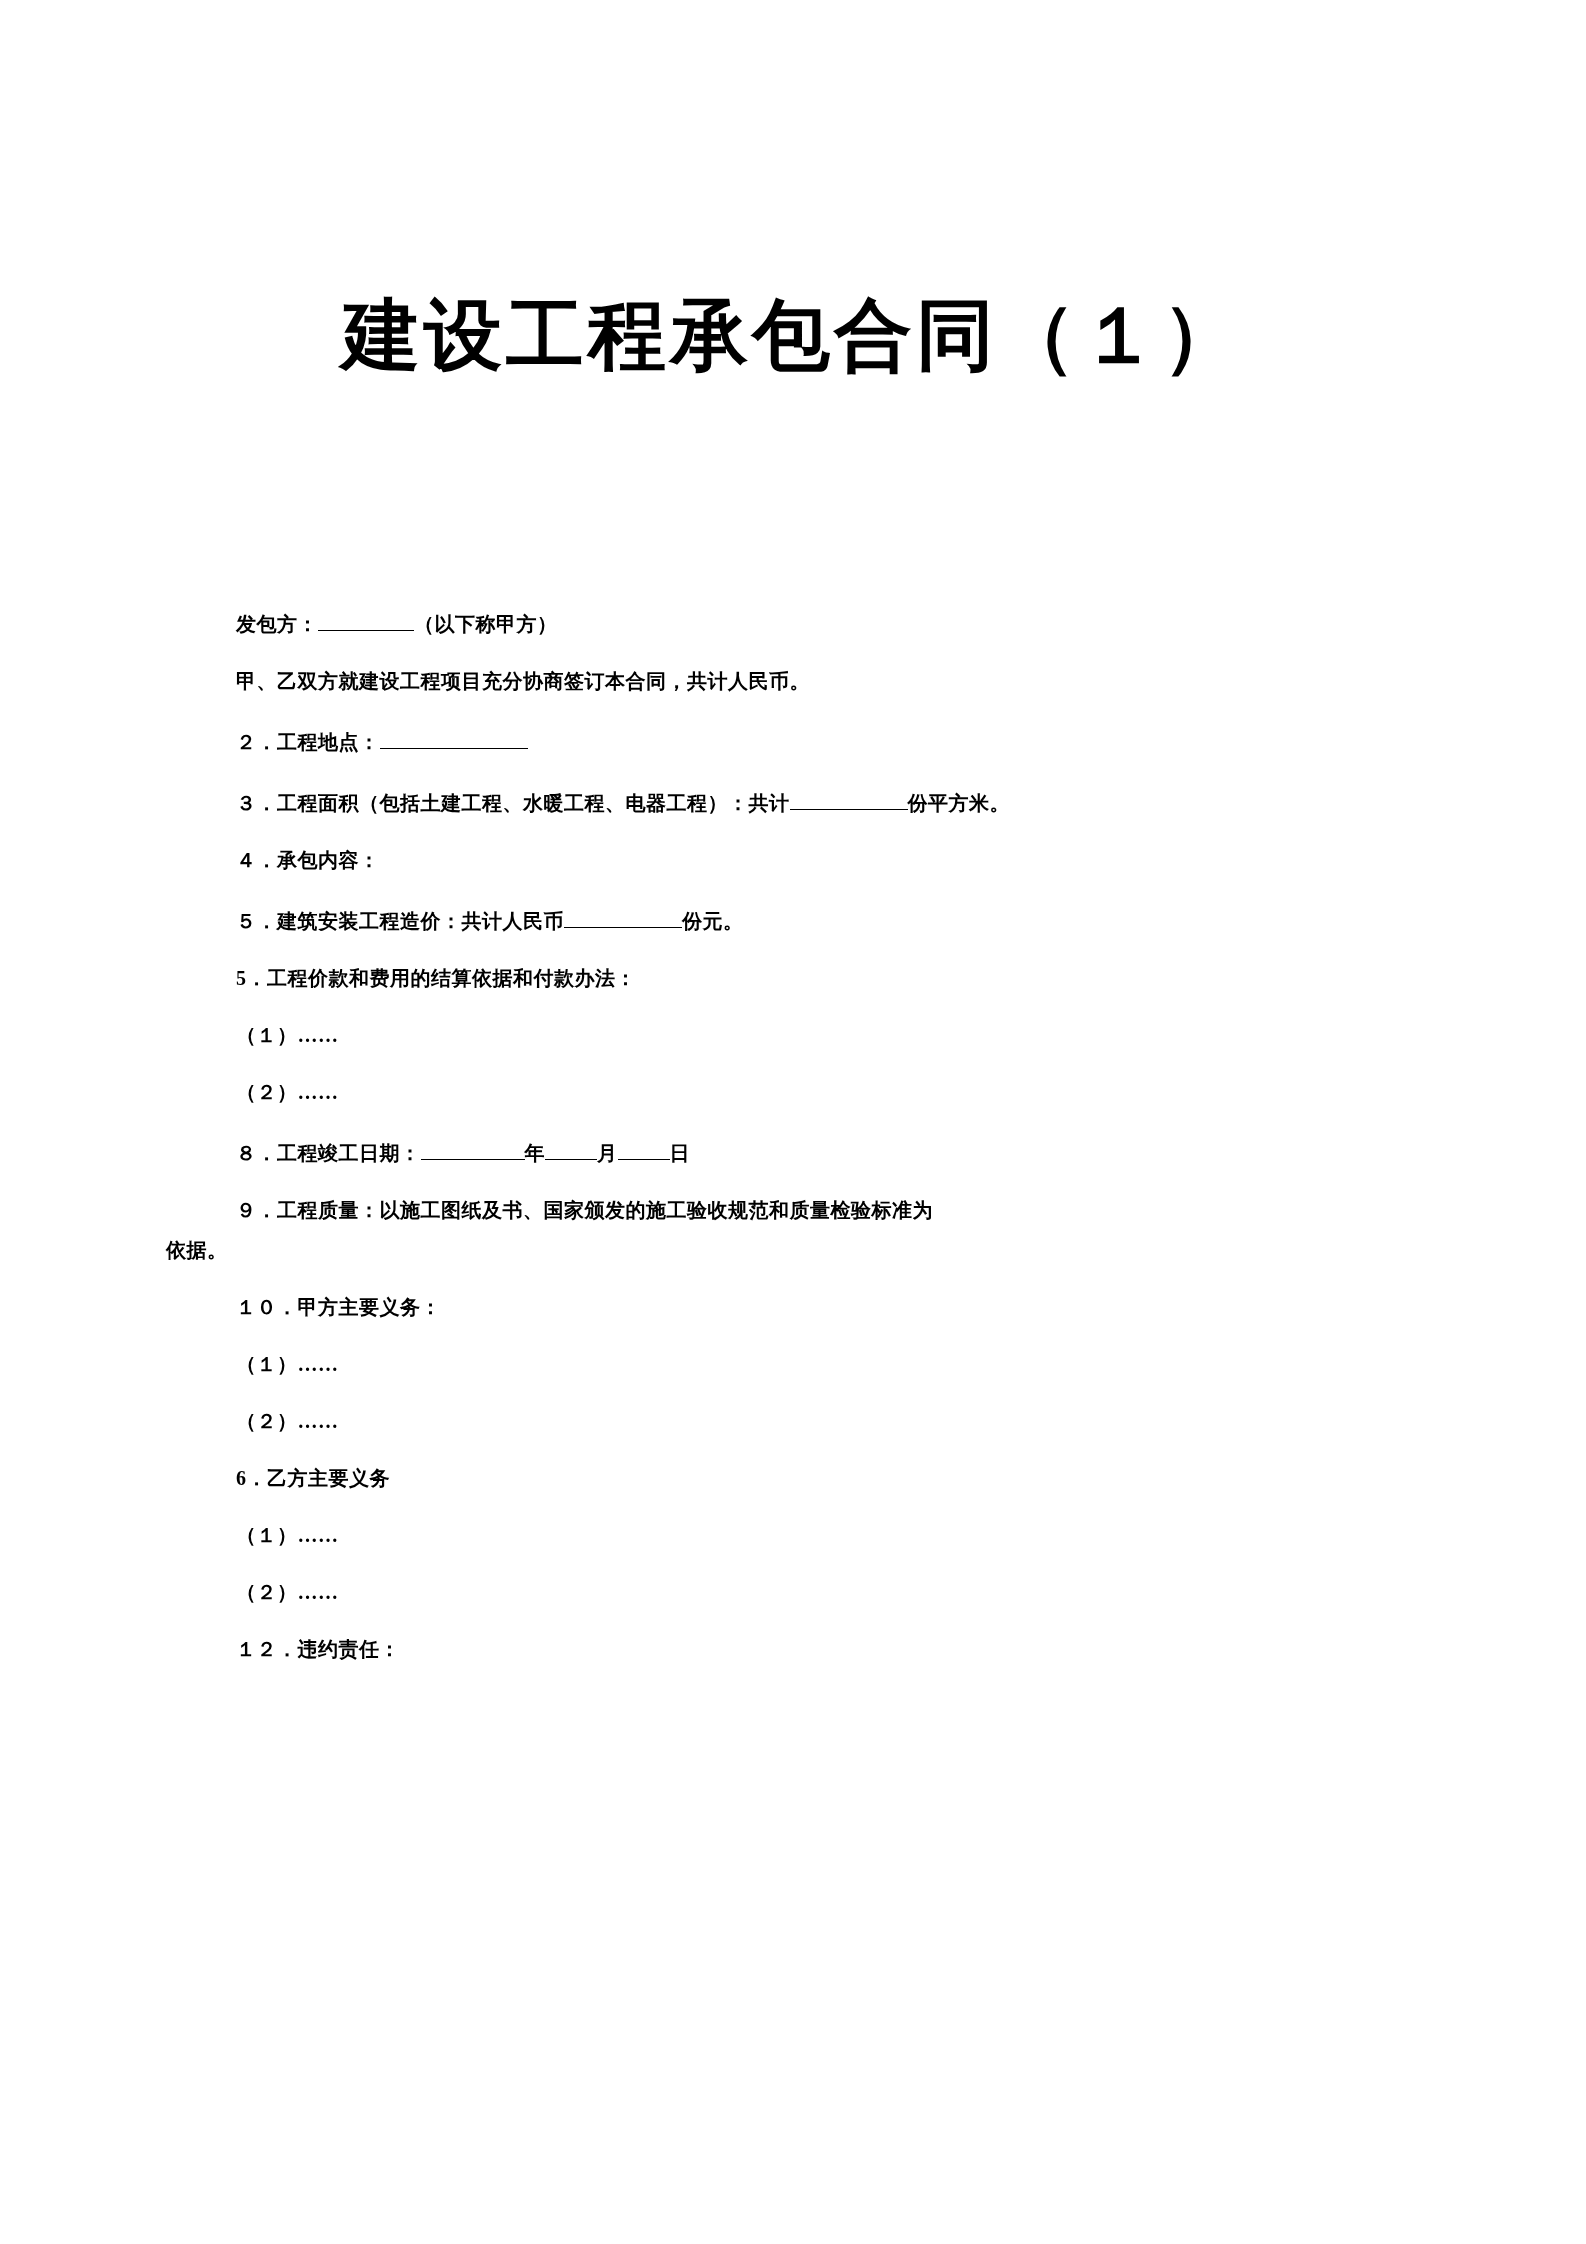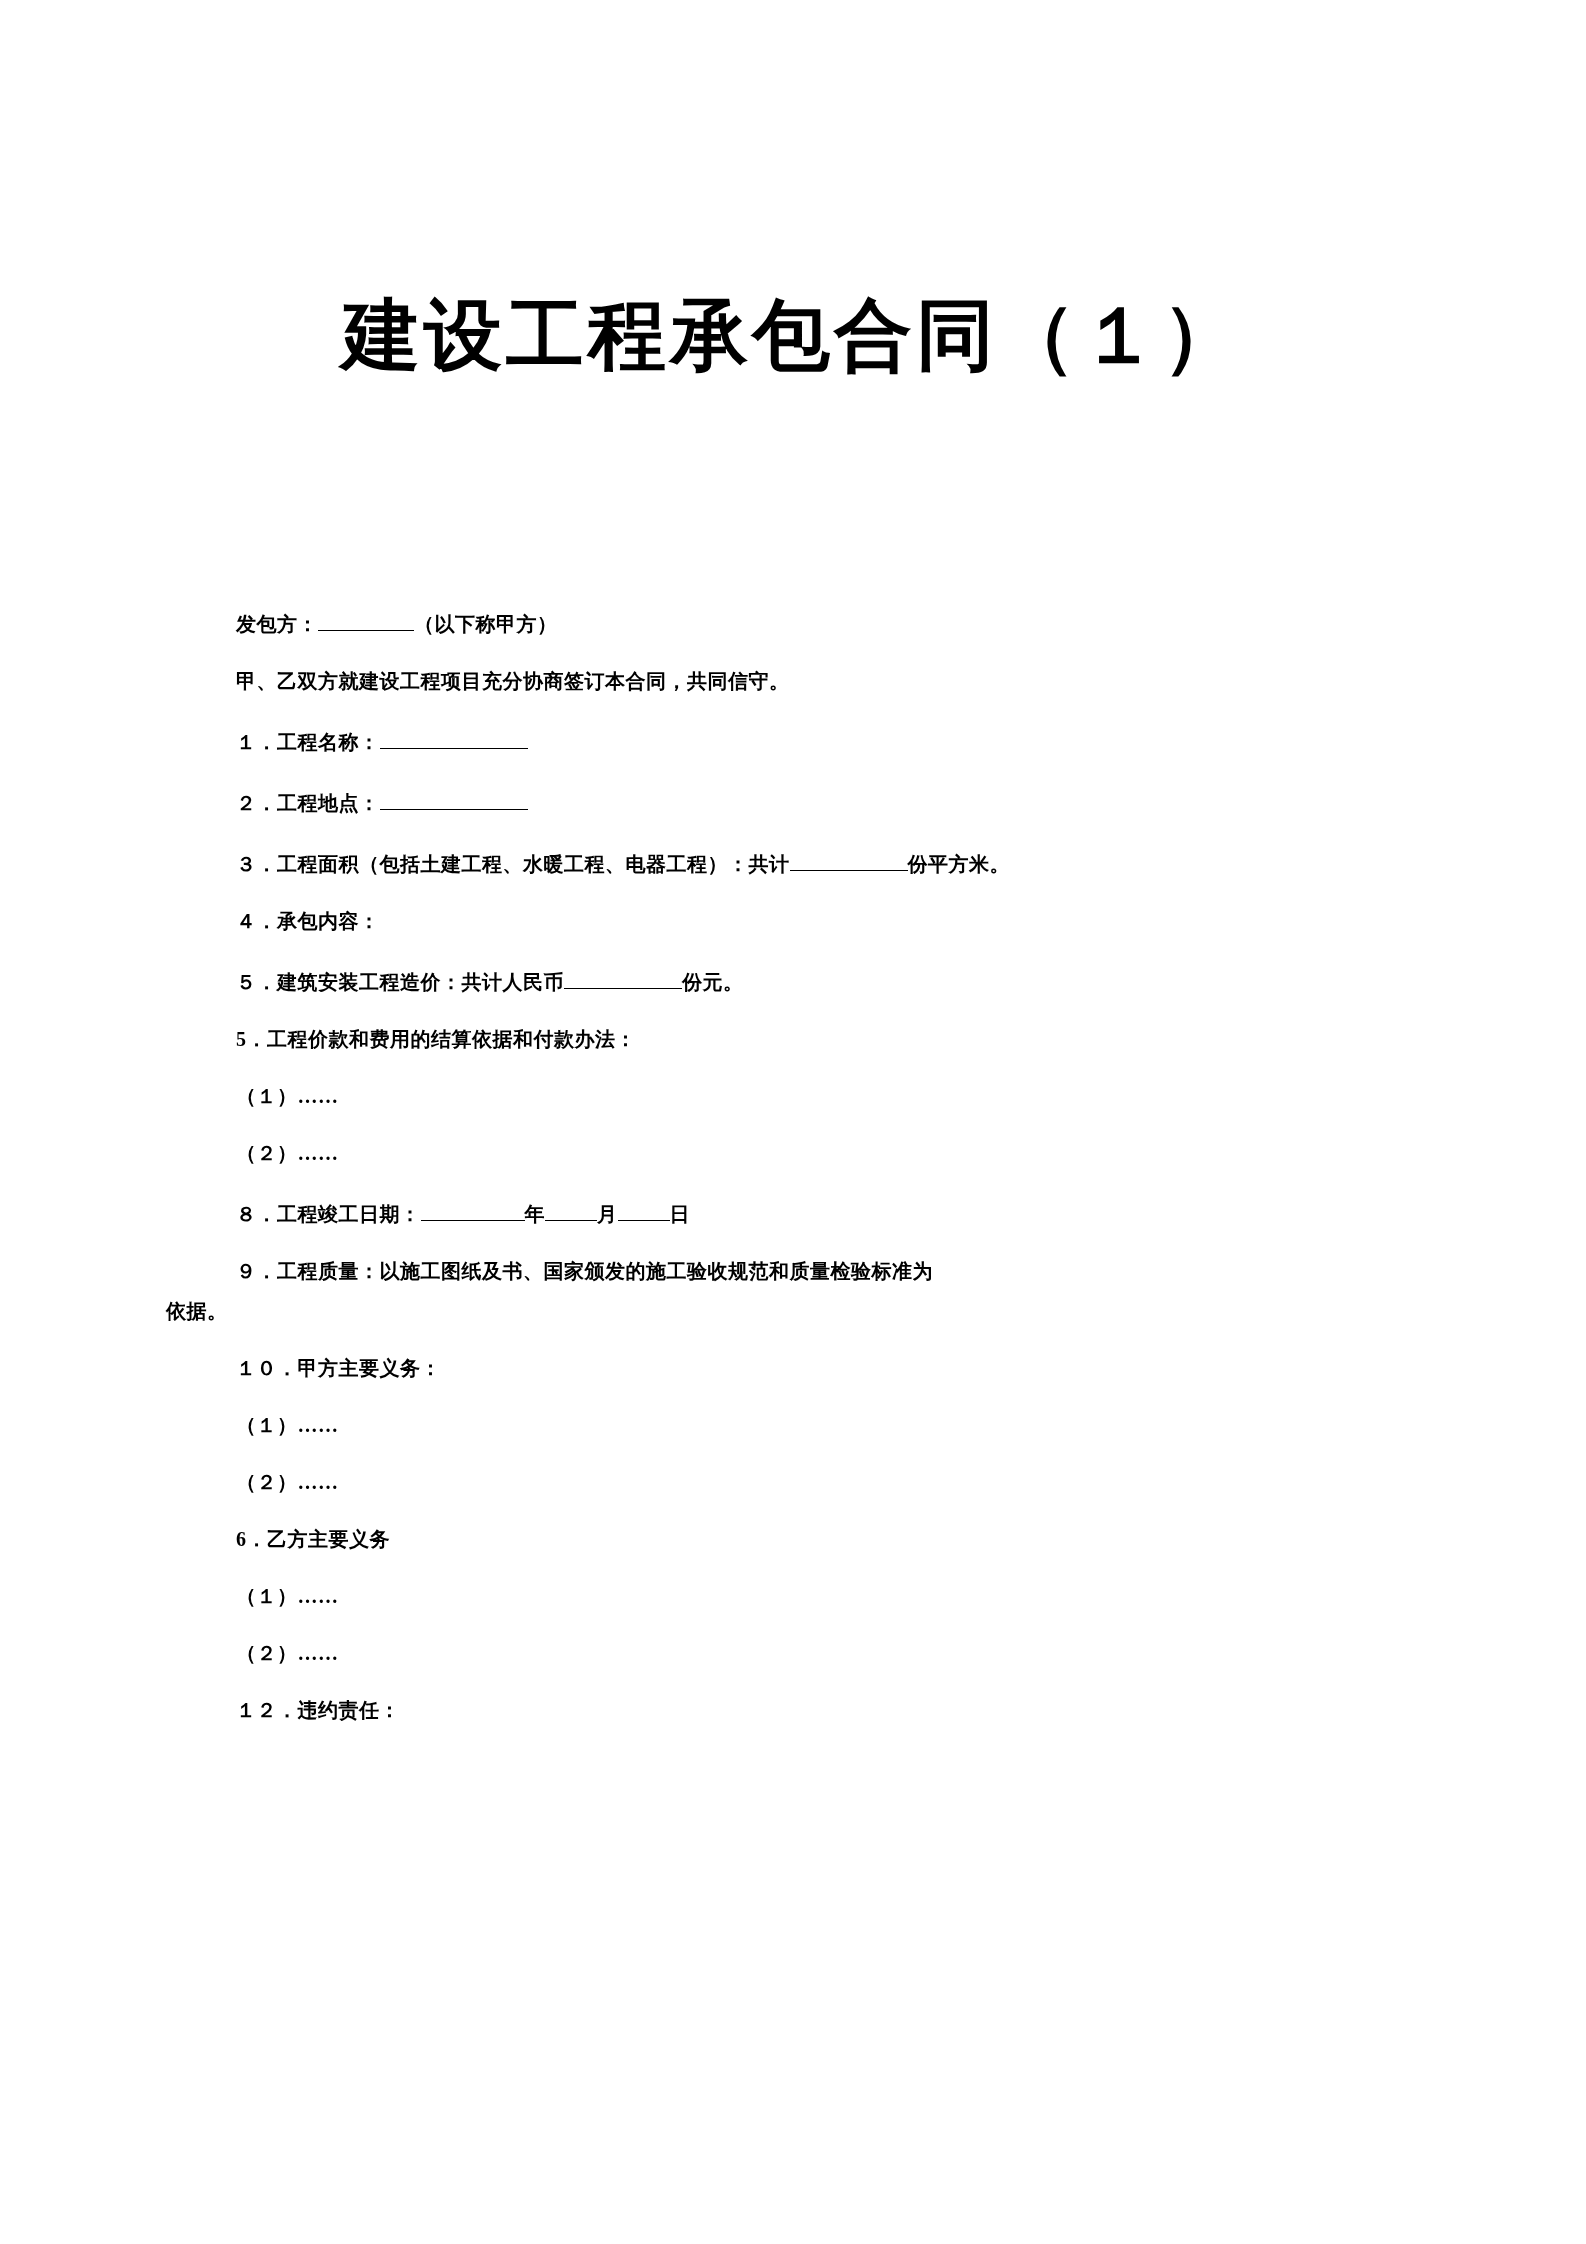--- a/index.html
+++ b/index.html
@@ -65,23 +65,22 @@
 
 <div class="page">
 
   <h1 class="doc-title">建设工程承包合同（１）</h1>
 
   <div class="body-block">
 
     <p class="para"><span>发包方：</span><span class="blank-sm"></span><span>（以下称甲方）</span></p>
 
 
-    <p class="para">甲、乙双方就建设工程项目充分协商签订本合同，共同信守。</p>
+    <p class="para">甲、乙双方就建设工程项目充分协商签订本合同，共计人民币。</p>
 
-    <p class="para"><span>１．工程名称：</span><span class="blank-lg"></span></p>
 
     <p class="para"><span>２．工程地点：</span><span class="blank-lg"></span></p>
 
     <p class="para"><span>３．工程面积（包括土建工程、水暖工程、电器工程）：共计</span><span class="blank-md"></span><span>份平方米。</span></p>
 
     <p class="para">４．承包内容：</p>
 
     <p class="para"><span>５．建筑安装工程造价：共计人民币</span><span class="blank-md"></span><span>份元。</span></p>
 
     <p class="para">5．工程价款和费用的结算依据和付款办法：</p>

